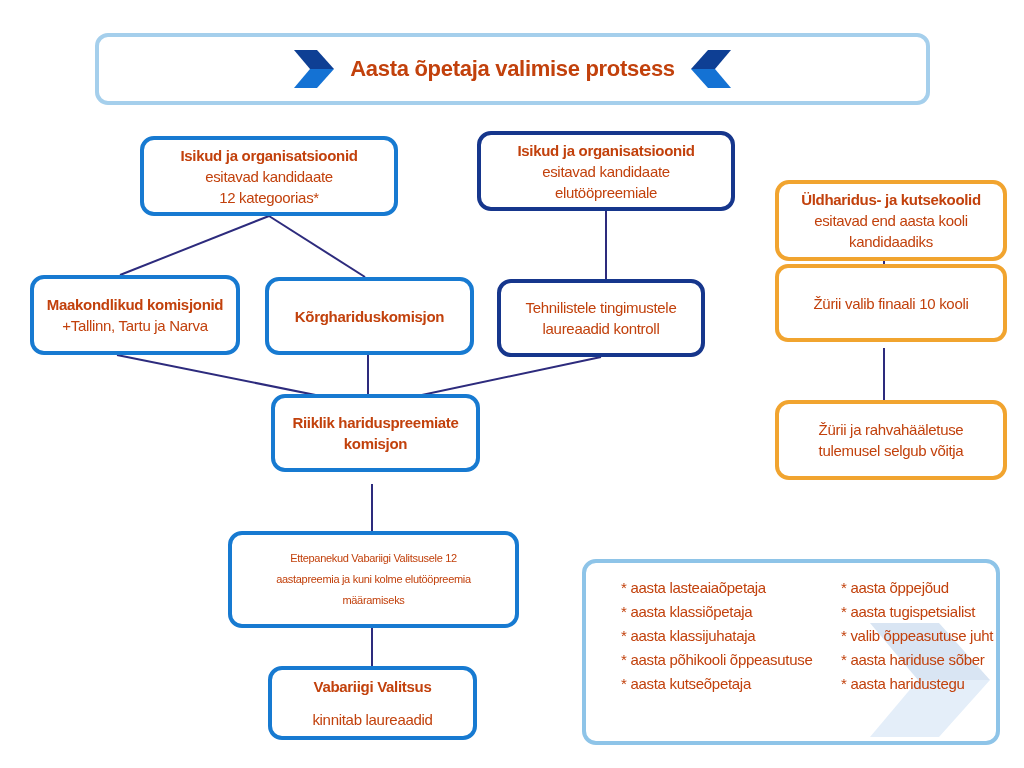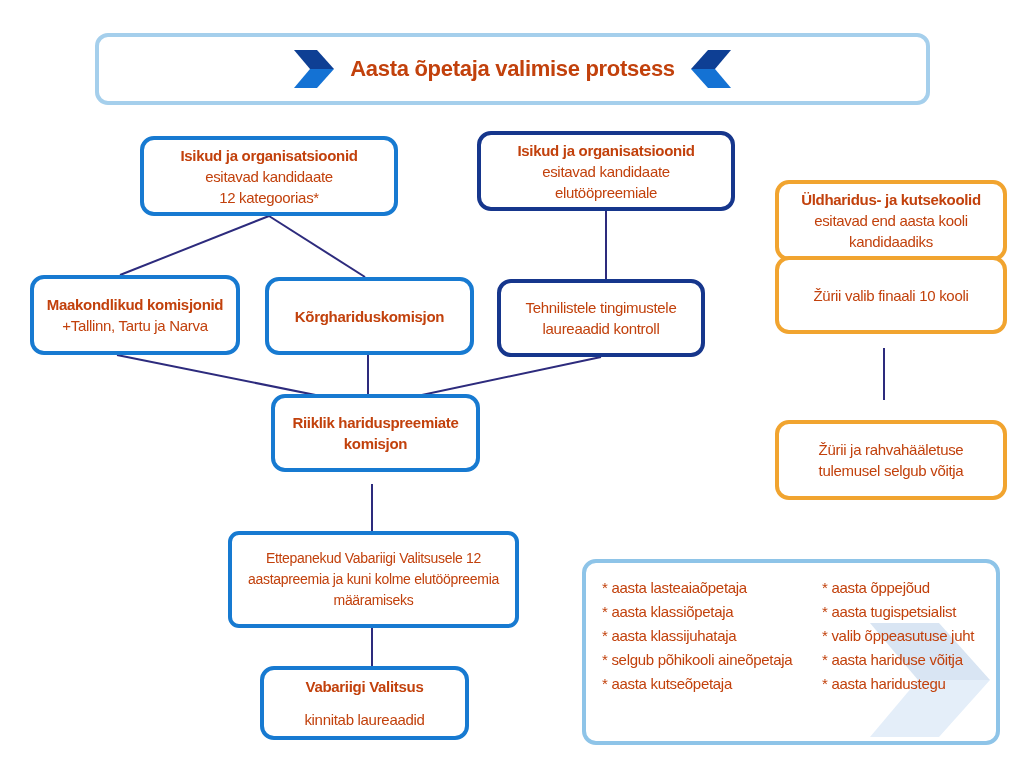--- a/index.html
+++ b/index.html
@@ -30,24 +30,24 @@
     display:flex;align-items:center;justify-content:center;gap:16px;box-sizing:border-box;
   }
   .title-text{font-size:22px;font-weight:bold;letter-spacing:-0.3px;white-space:nowrap;}
   .legend{
     position:absolute;left:582px;top:559px;width:418px;height:186px;z-index:1;
     border:4px solid var(--legend-border);border-radius:14px;background:#fff;
     box-sizing:border-box;overflow:hidden;
   }
   .legend-cols{position:relative;z-index:1;display:flex;gap:16px;padding:13px 0 0 16px;}
   .legend-col{display:flex;flex-direction:column;}
-  .legend-col.left{width:204px;}
+  .legend-col.left{width:204px;margin-left:19px;}
   .legend-item{font-size:15px;line-height:24px;letter-spacing:-0.3px;white-space:nowrap;}
   .watermark{position:absolute;right:6px;bottom:4px;z-index:0;}
-  .small{font-size:14px;border-radius:11px;}
+  .small{font-size:11px;}
 </style>
 </head>
 <body>
 
 <div class="canvas">
 
   <svg class="connectors">
     <line x1="269" y1="216" x2="120" y2="275" style="stroke:var(--connector)" stroke-width="2"></line>
     <line x1="269" y1="216" x2="365" y2="277" style="stroke:var(--connector)" stroke-width="2"></line>
     <line x1="606" y1="211" x2="606" y2="279" style="stroke:var(--connector)" stroke-width="2"></line>
@@ -97,61 +97,61 @@
 
   <div class="node blue" style="left:265px;top:277px;width:201px;height:70px;">
     <div class="line b">Kõrghariduskomisjon</div>
   </div>
 
   <div class="node navy" style="left:497px;top:279px;width:200px;height:70px;">
     <div class="line">Tehnilistele tingimustele</div>
     <div class="line">laureaadid kontroll</div>
   </div>
 
-  <div class="node orange" style="left:775px;top:256px;width:224px;height:70px;">
+  <div class="node orange" style="left:775px;top:264px;width:224px;height:70px;border-radius:13px;">
     <div class="line">Žürii valib finaali 10 kooli</div>
   </div>
 
   <div class="node blue" style="left:271px;top:394px;width:201px;height:70px;">
     <div class="line b">Riiklik hariduspreemiate</div>
     <div class="line b">komisjon</div>
   </div>
 
-  <div class="node orange" style="left:775px;top:400px;width:224px;height:72px;margin-top:20px;">
+  <div class="node orange" style="left:775px;top:400px;width:224px;height:72px;">
     <div class="line">Žürii ja rahvahääletuse</div>
     <div class="line">tulemusel selgub võitja</div>
   </div>
 
   <div class="node blue small" style="left:228px;top:531px;width:283px;height:89px;">
     <div class="line">Ettepanekud Vabariigi Valitsusele 12</div>
     <div class="line">aastapreemia ja kuni kolme elutööpreemia</div>
     <div class="line">määramiseks</div>
   </div>
 
-  <div class="node blue" style="left:260px;top:666px;width:201px;height:66px;gap:12px;">
+  <div class="node blue" style="left:268px;top:666px;width:201px;height:66px;gap:12px;">
     <div class="line b">Vabariigi Valitsus</div>
     <div class="line">kinnitab laureaadid</div>
   </div>
 
   <div class="legend">
     <svg class="watermark" width="120" height="114" viewBox="0 0 120 114">
       <polygon points="0,0 69,0 120,57 48,57" style="fill:var(--watermark-dark)"></polygon>
       <polygon points="48,57 120,57 69,114 0,114" style="fill:var(--watermark-light)"></polygon>
     </svg>
     <div class="legend-cols">
       <div class="legend-col left">
         <div class="legend-item">* aasta lasteaiaõpetaja</div>
         <div class="legend-item">* aasta klassiõpetaja</div>
         <div class="legend-item">* aasta klassijuhataja</div>
-        <div class="legend-item">* selgub põhikooli aineõpetaja</div>
+        <div class="legend-item">* aasta põhikooli õppeasutuse</div>
         <div class="legend-item">* aasta kutseõpetaja</div>
       </div>
       <div class="legend-col">
         <div class="legend-item">* aasta õppejõud</div>
         <div class="legend-item">* aasta tugispetsialist</div>
         <div class="legend-item">* valib õppeasutuse juht</div>
-        <div class="legend-item">* aasta hariduse võitja</div>
+        <div class="legend-item">* aasta hariduse sõber</div>
         <div class="legend-item">* aasta haridustegu</div>
       </div>
     </div>
   </div>
 
 </div>
 
 </body></html>

